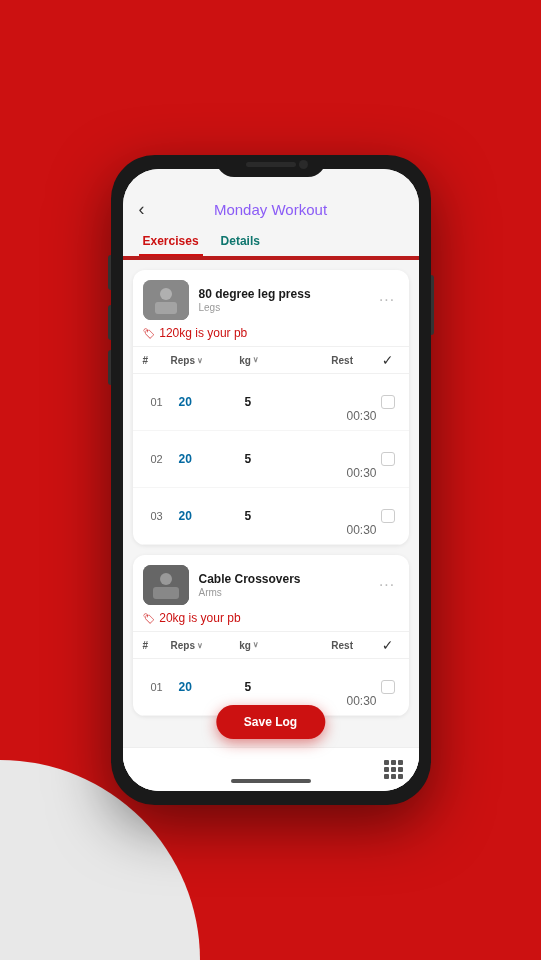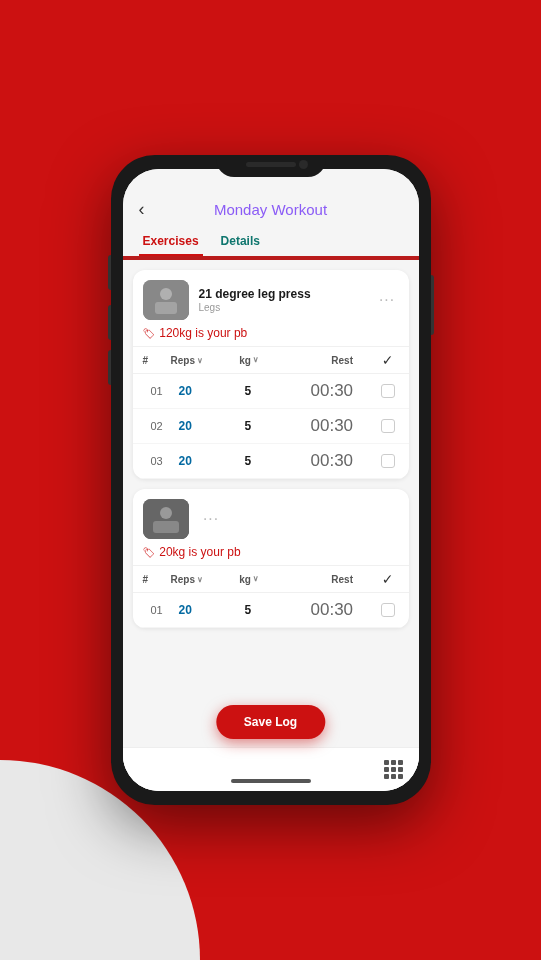--- a/index.html
+++ b/index.html
@@ -318,23 +318,24 @@
       color: #0369a1;
     }
     .cell-kg {
       flex: 1;
       font-size: 12px;
       font-weight: 600;
       color: #1a1a1a;
     }
     .cell-rest {
       flex: 1;
-      font-size: 17px;
+      font-size: 12px;
       color: #666;
-      text-align: left;
+      text-align: right;
+      margin-top: 28px;
     }
     .cell-check {
       width: 22px;
       display: flex;
       justify-content: center;
     }
 
     
     .checkbox {
       width: 14px;
@@ -431,21 +432,21 @@
             <div class="exercise-thumb">
               <div class="thumb-img leg">
                 <svg width="46" height="40" viewBox="0 0 46 40">
                   <rect width="46" height="40" fill="#888"></rect>
                   <circle cx="23" cy="14" r="6" fill="#ccc" opacity="0.6"></circle>
                   <rect x="12" y="22" width="22" height="12" rx="3" fill="#ccc" opacity="0.4"></rect>
                 </svg>
               </div>
             </div>
             <div class="exercise-info">
-              <div class="exercise-name">21 degree leg press</div>
+              <div class="exercise-name">80 degree leg press</div>
               <div class="exercise-category">Legs</div>
             </div>
             <span class="more-btn">···</span>
           </div>
           <div class="pb-row">
             <span class="pb-icon">🏷</span>
             <span class="pb-text">120kg is your pb</span>
           </div>
           <div class="table">
             <div class="table-header">
@@ -498,20 +499,24 @@
           <div class="exercise-header">
             <div class="exercise-thumb">
               <div class="thumb-img cable">
                 <svg width="46" height="40" viewBox="0 0 46 40">
                   <rect width="46" height="40" fill="#666"></rect>
                   <circle cx="23" cy="14" r="6" fill="#bbb" opacity="0.6"></circle>
                   <rect x="10" y="22" width="26" height="12" rx="3" fill="#bbb" opacity="0.4"></rect>
                 </svg>
               </div>
             </div>
+            <div class="exercise-info">
+              <div class="exercise-name">Cable Crossovers</div>
+              <div class="exercise-category">Arms</div>
+            </div>
             <span class="more-btn">···</span>
           </div>
           <div class="pb-row">
             <span class="pb-icon">🏷</span>
             <span class="pb-text">20kg is your pb</span>
           </div>
           <div class="table">
             <div class="table-header">
               <div class="col-num">#</div>
               <div class="col-reps">

